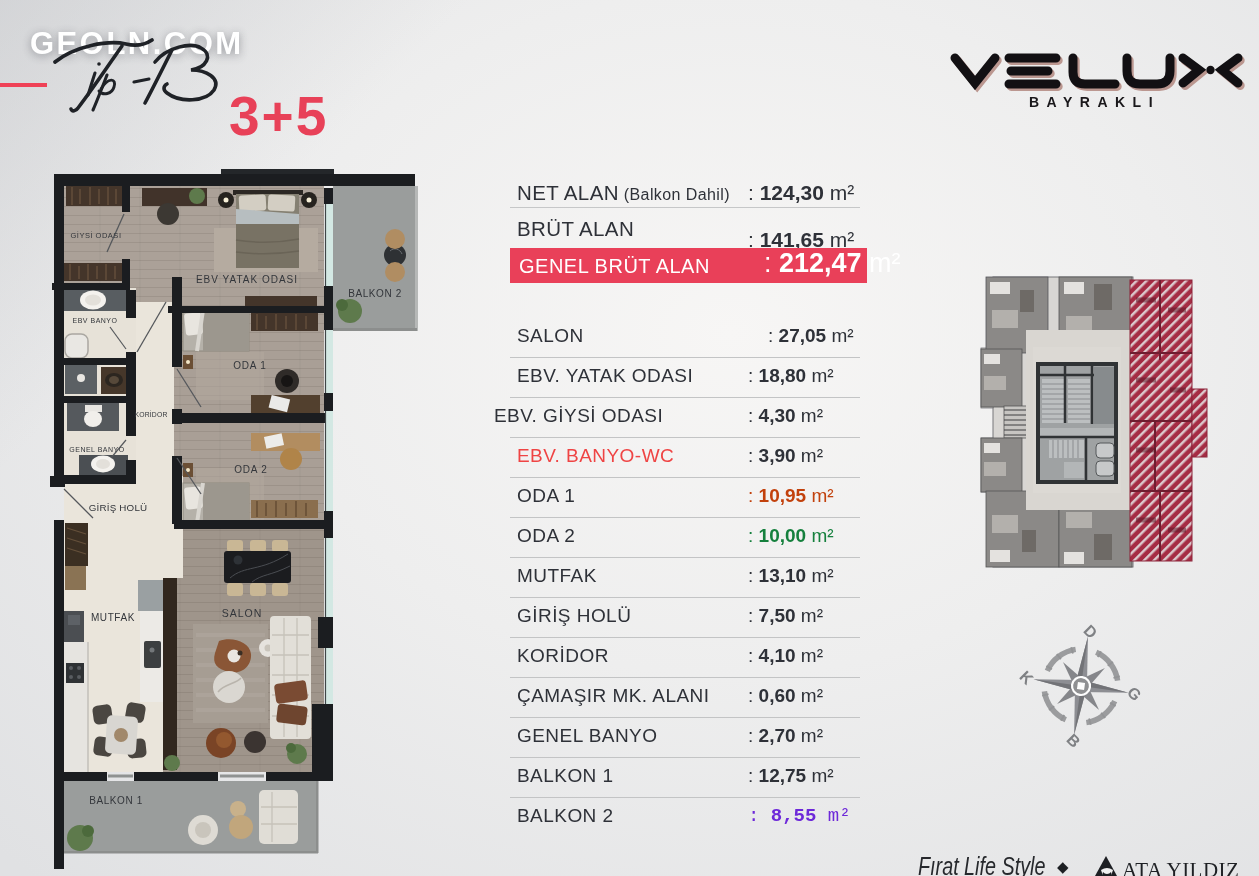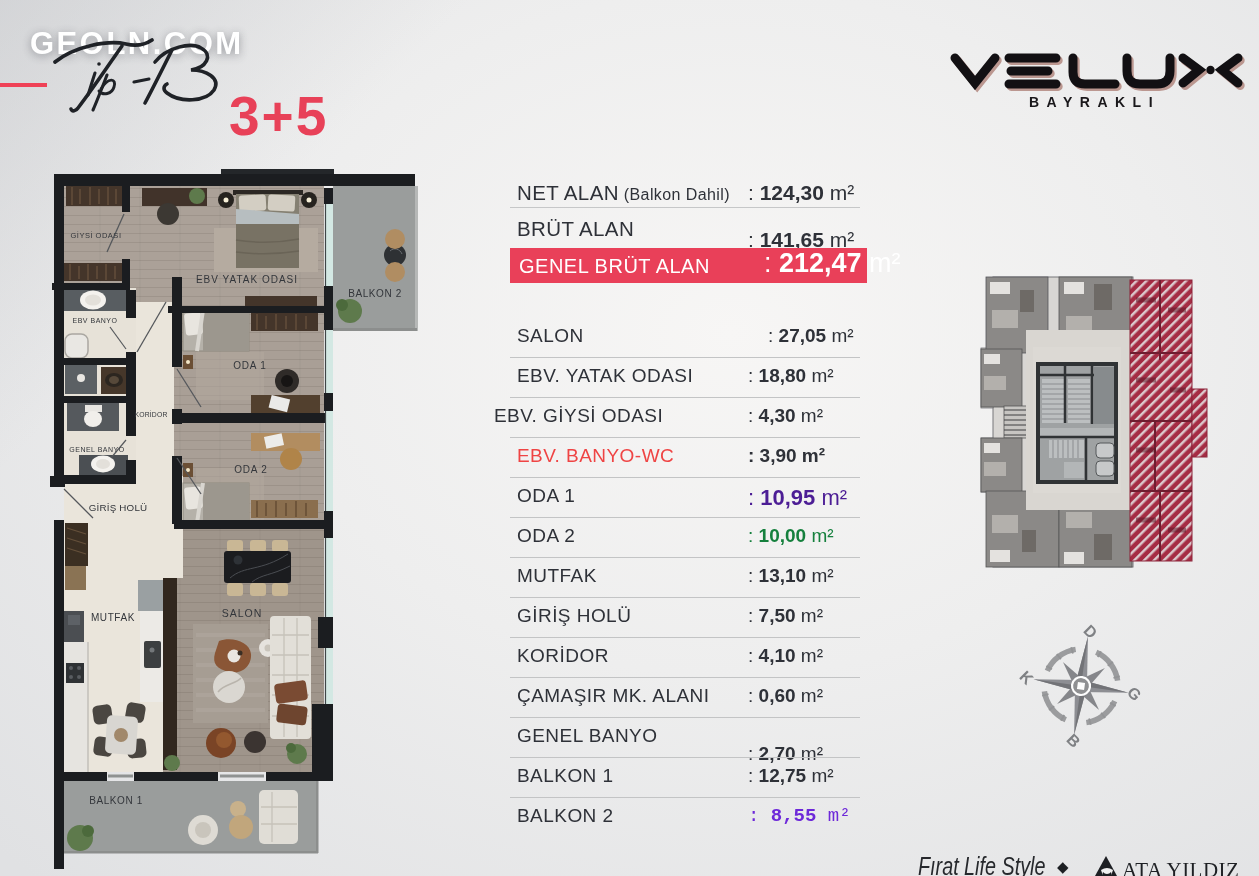--- a/index.html
+++ b/index.html
@@ -48,42 +48,42 @@
 <div class="abs" style="left:517px;top:325px;font-size:19px;color:#2e3138;letter-spacing:0.45px;">SALON</div>
 <div class="abs" style="left:768px;top:325px;font-size:19px;color:#2e3138;">: <b>27,05</b> m²</div>
 <div class="abs" style="left:510px;top:357px;width:350px;height:1px;background:#c3c4c5;"></div>
 <div class="abs" style="left:517px;top:365px;font-size:19px;color:#2e3138;letter-spacing:0.45px;">EBV. YATAK ODASI</div>
 <div class="abs" style="left:748px;top:365px;font-size:19px;color:#2e3138;">: <b>18,80</b> m²</div>
 <div class="abs" style="left:510px;top:397px;width:350px;height:1px;background:#c3c4c5;"></div>
 <div class="abs" style="left:494px;top:405px;font-size:19px;color:#2e3138;letter-spacing:0.45px;">EBV. GİYSİ ODASI</div>
 <div class="abs" style="left:748px;top:405px;font-size:19px;color:#2e3138;">: <b>4,30</b> m²</div>
 <div class="abs" style="left:510px;top:437px;width:350px;height:1px;background:#c3c4c5;"></div>
 <div class="abs" style="left:517px;top:445px;font-size:19px;color:#ef4444;letter-spacing:0.45px;">EBV. BANYO-WC</div>
-<div class="abs" style="left:748px;top:445px;font-size:19px;color:#2e3138;font-weight:bold;">: <b>3,90</b> m²</div>
+<div class="abs" style="left:748px;top:445px;font-size:19px;color:#2e3138;">: <b>3,90</b> m²</div>
 <div class="abs" style="left:510px;top:477px;width:350px;height:1px;background:#c3c4c5;"></div>
 <div class="abs" style="left:517px;top:485px;font-size:19px;color:#2e3138;letter-spacing:0.45px;">ODA 1</div>
-<div class="abs" style="left:748px;top:485px;font-size:22px;color:#4c1d95;">: <b>10,95</b> m²</div>
+<div class="abs" style="left:748px;top:485px;font-size:19px;color:#c2410c;">: <b>10,95</b> m²</div>
 <div class="abs" style="left:510px;top:517px;width:350px;height:1px;background:#c3c4c5;"></div>
 <div class="abs" style="left:517px;top:525px;font-size:19px;color:#2e3138;letter-spacing:0.45px;">ODA 2</div>
 <div class="abs" style="left:748px;top:525px;font-size:19px;color:#15803d;">: <b>10,00</b> m²</div>
 <div class="abs" style="left:510px;top:557px;width:350px;height:1px;background:#c3c4c5;"></div>
 <div class="abs" style="left:517px;top:565px;font-size:19px;color:#2e3138;letter-spacing:0.45px;">MUTFAK</div>
 <div class="abs" style="left:748px;top:565px;font-size:19px;color:#2e3138;">: <b>13,10</b> m²</div>
 <div class="abs" style="left:510px;top:597px;width:350px;height:1px;background:#c3c4c5;"></div>
 <div class="abs" style="left:517px;top:605px;font-size:19px;color:#2e3138;letter-spacing:0.45px;">GİRİŞ HOLÜ</div>
 <div class="abs" style="left:748px;top:605px;font-size:19px;color:#2e3138;">: <b>7,50</b> m²</div>
 <div class="abs" style="left:510px;top:637px;width:350px;height:1px;background:#c3c4c5;"></div>
 <div class="abs" style="left:517px;top:645px;font-size:19px;color:#2e3138;letter-spacing:0.45px;">KORİDOR</div>
 <div class="abs" style="left:748px;top:645px;font-size:19px;color:#2e3138;">: <b>4,10</b> m²</div>
 <div class="abs" style="left:510px;top:677px;width:350px;height:1px;background:#c3c4c5;"></div>
 <div class="abs" style="left:517px;top:685px;font-size:19px;color:#2e3138;letter-spacing:0.45px;">ÇAMAŞIR MK. ALANI</div>
 <div class="abs" style="left:748px;top:685px;font-size:19px;color:#2e3138;">: <b>0,60</b> m²</div>
 <div class="abs" style="left:510px;top:717px;width:350px;height:1px;background:#c3c4c5;"></div>
 <div class="abs" style="left:517px;top:725px;font-size:19px;color:#2e3138;letter-spacing:0.45px;">GENEL BANYO</div>
-<div class="abs" style="left:748px;top:725px;font-size:19px;color:#2e3138;margin-top:18px;">: <b>2,70</b> m²</div>
+<div class="abs" style="left:748px;top:725px;font-size:19px;color:#2e3138;">: <b>2,70</b> m²</div>
 <div class="abs" style="left:510px;top:757px;width:350px;height:1px;background:#c3c4c5;"></div>
 <div class="abs" style="left:517px;top:765px;font-size:19px;color:#2e3138;letter-spacing:0.45px;">BALKON 1</div>
 <div class="abs" style="left:748px;top:765px;font-size:19px;color:#2e3138;">: <b>12,75</b> m²</div>
 <div class="abs" style="left:510px;top:797px;width:350px;height:1px;background:#c3c4c5;"></div>
 <div class="abs" style="left:517px;top:805px;font-size:19px;color:#2e3138;letter-spacing:0.45px;">BALKON 2</div>
 <div class="abs" style="left:748px;top:805px;font-size:19px;color:#6d28d9;font-family:Liberation Mono, monospace;">: <b>8,55</b> m²</div>
 
 <svg class="abs" style="left:937px;top:37px" width="310" height="95" viewBox="0 0 310 95">
   <g fill="none" stroke="#bb9790" stroke-width="9" stroke-linecap="round" transform="translate(-938,-38) translate(2.2,2.4)">
     <path d="M956,59 L976,84 L996,59"></path>

